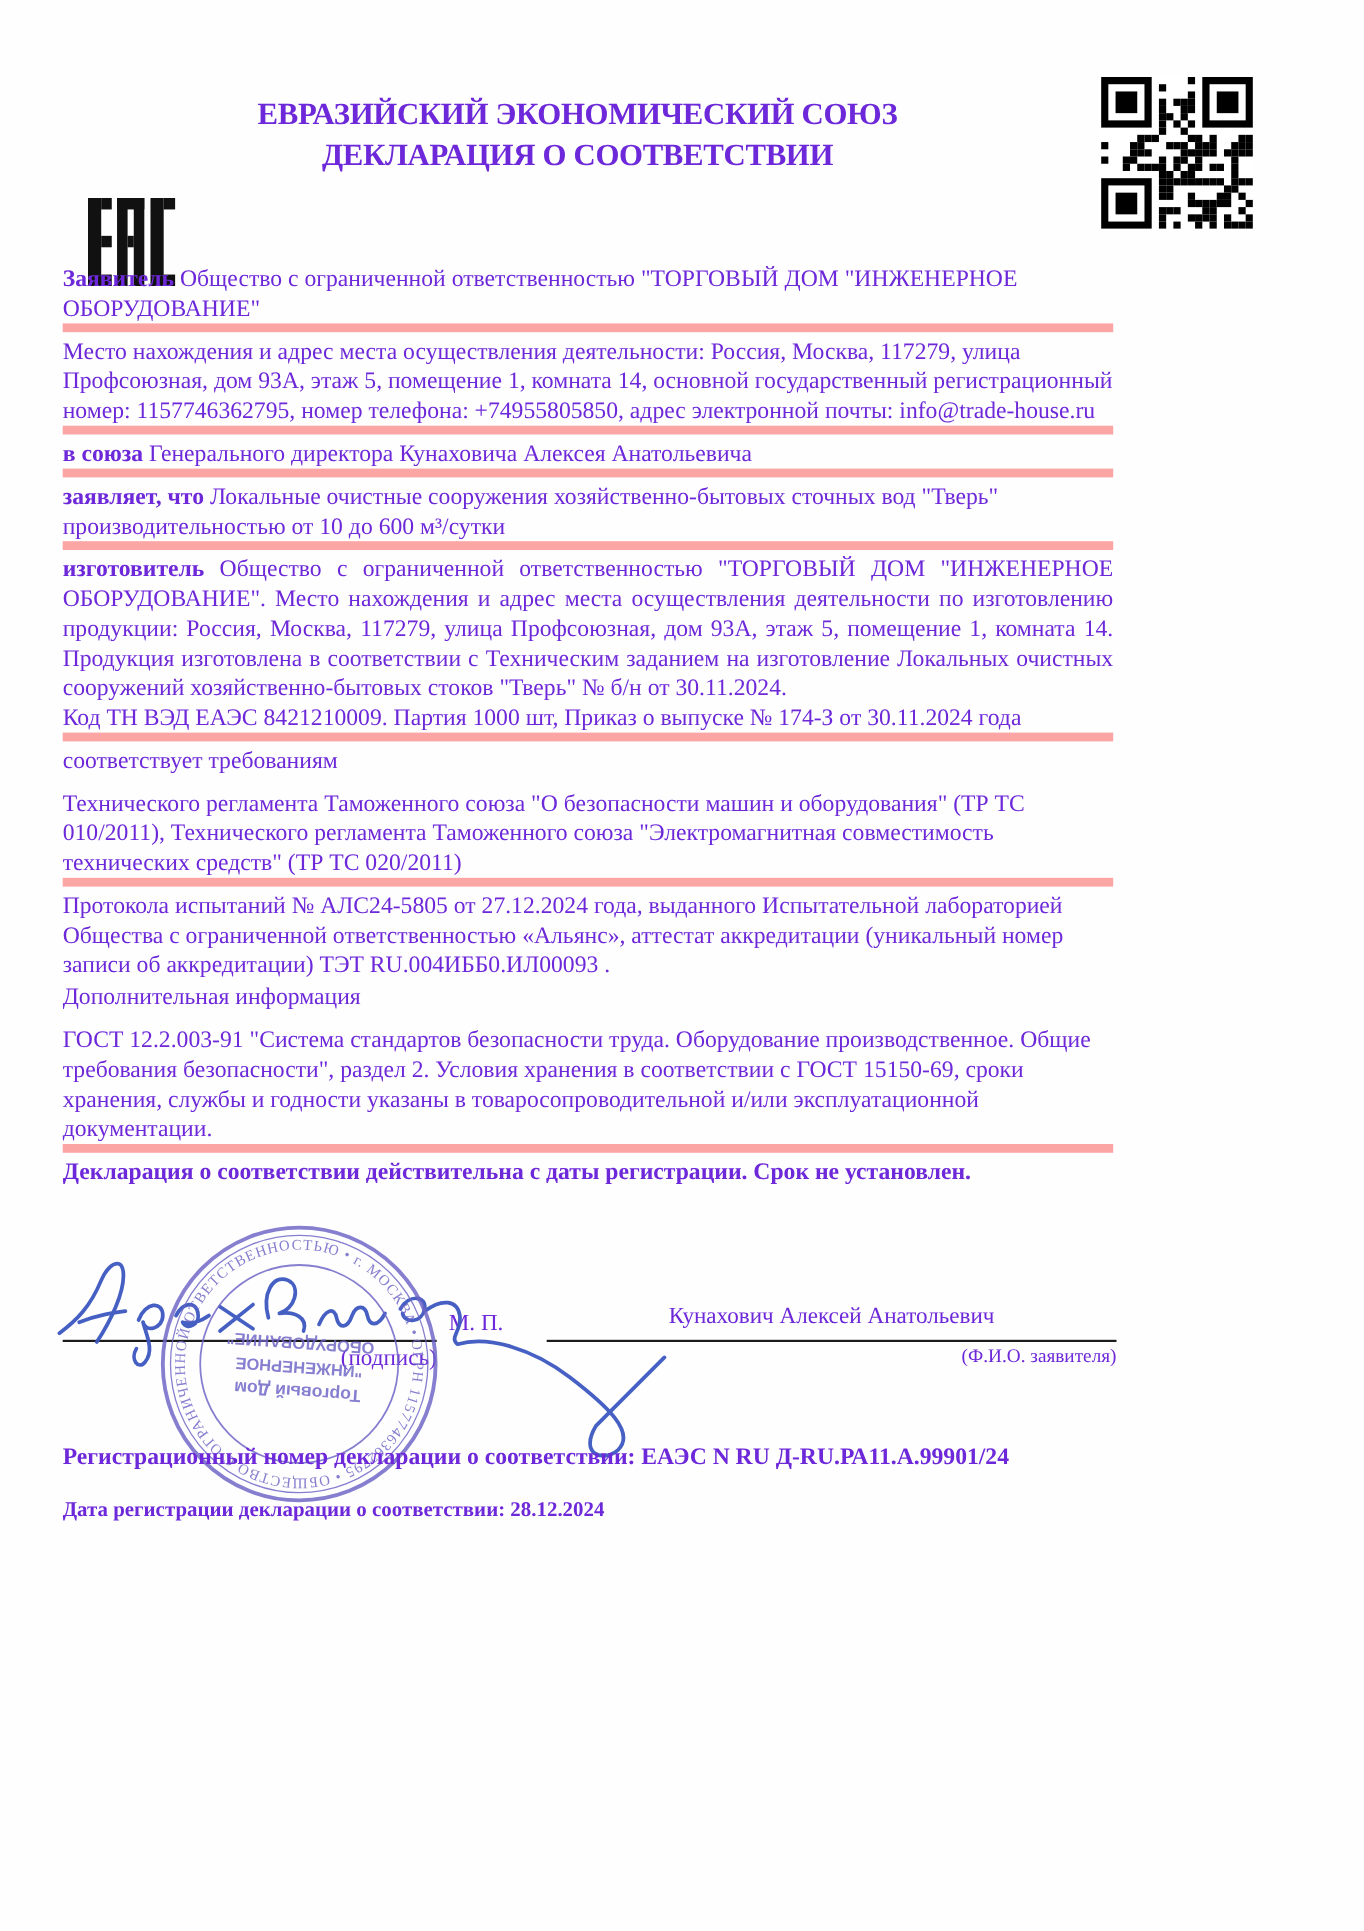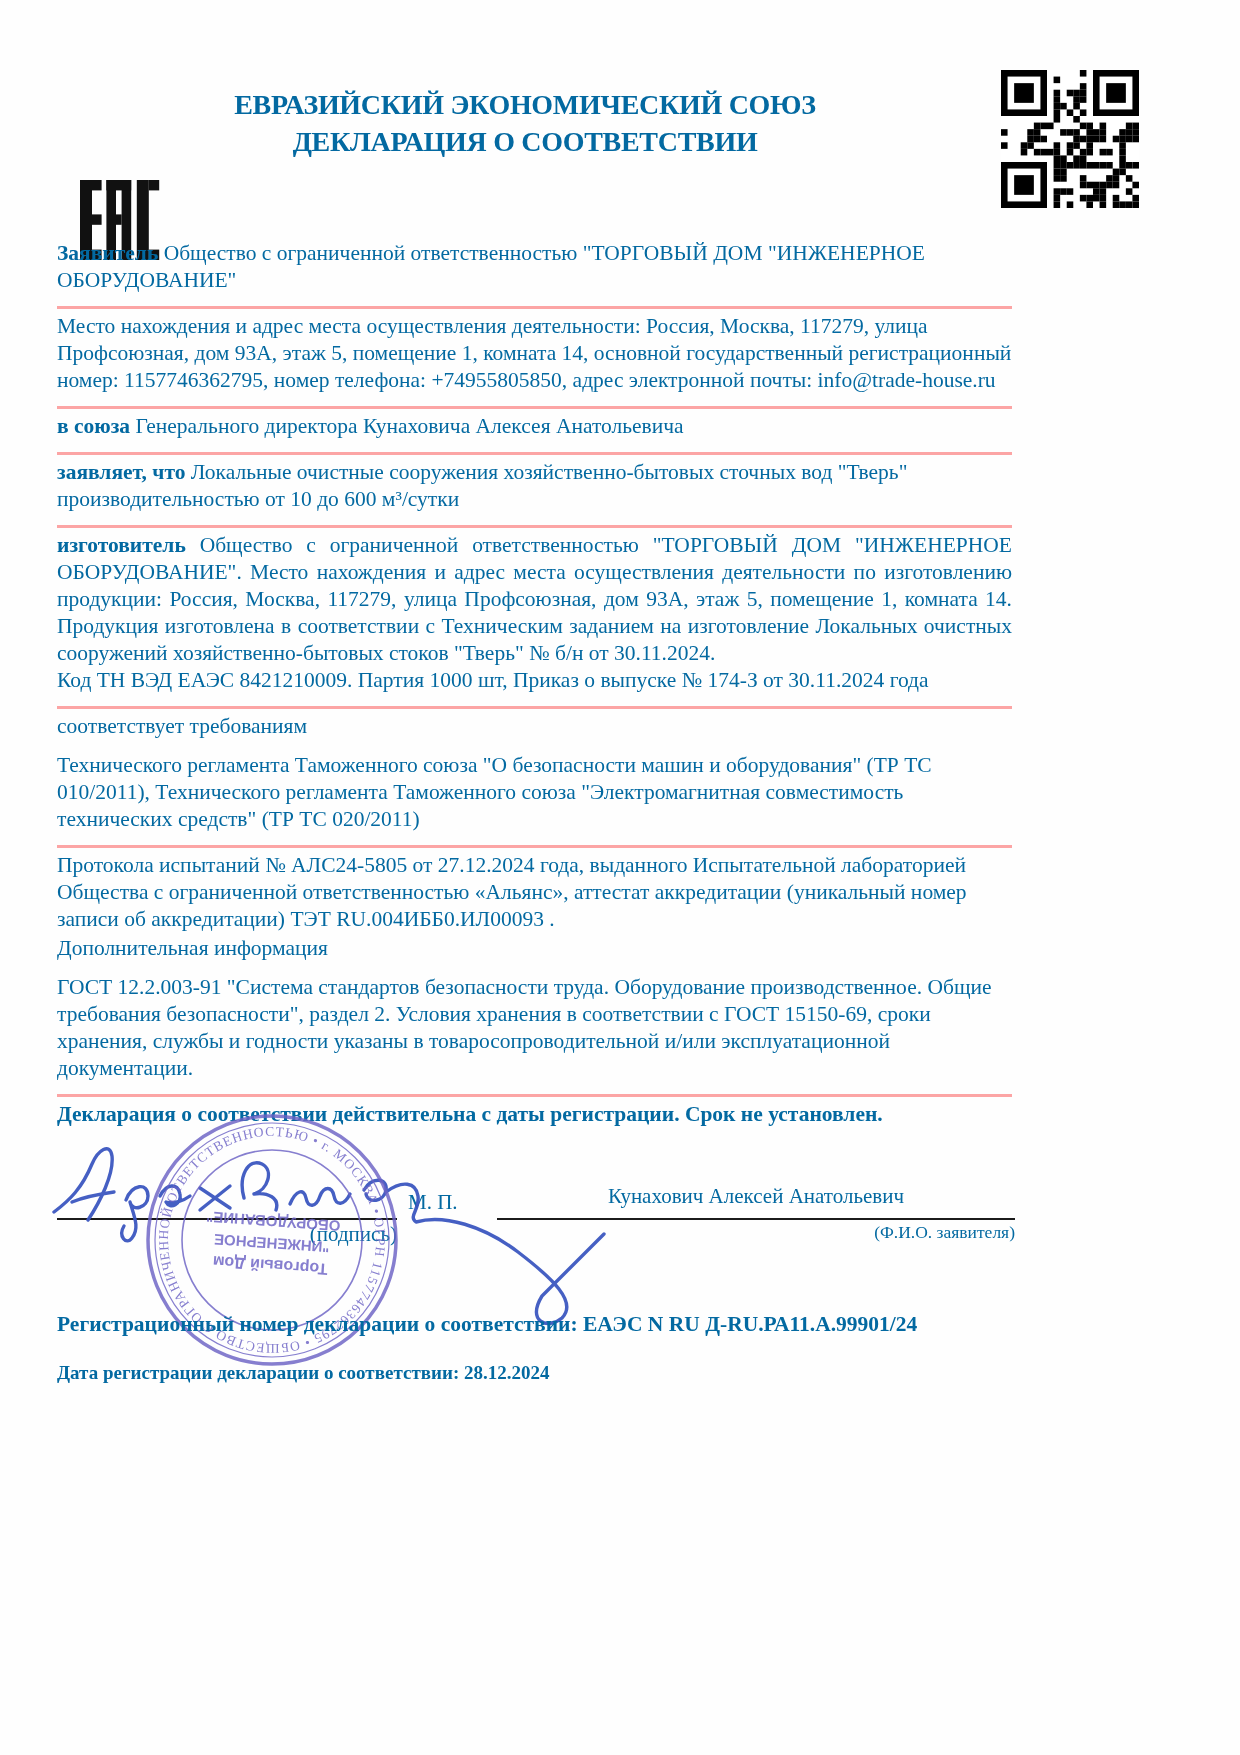--- a/index.html
+++ b/index.html
@@ -1,26 +1,26 @@
 <!DOCTYPE html>
 <html><head>
 <meta charset="utf-8">
 <style>
   html,body{margin:0;padding:0;background:#e8e8e8;}
   .page{position:relative;width:1240px;height:1755px;margin:0 auto;background:#fefefe;
-        font-family:"Liberation Serif", serif;color:#0369a1;overflow:hidden;}
+        font-family:"Liberation Serif", serif;color:#6d28d9;overflow:hidden;}
   
   .title{position:absolute;left:120px;top:86px;width:810px;text-align:center;
          font-weight:bold;font-size:28px;line-height:37px;letter-spacing:-0.3px;}
   .eac{position:absolute;left:80px;top:170px;width:80px;height:100px;}
   .qr{position:absolute;left:1001px;top:70px;width:138px;height:138px;}
   
   .content{position:absolute;left:57px;top:240px;width:955px;font-size:21.5px;line-height:27px;}
   .sec{margin:0;}
-  .rule{border-bottom:3px solid #fca5a5;padding-bottom:12px;margin-bottom:4px;}
+  .rule{border-bottom:8px solid #fca5a5;padding-bottom:0;margin-bottom:4px;}
   .just{text-align:justify;}
   .hd{font-weight:normal;margin:2px 0 12px 0;}
   .lbl{font-weight:bold;}
   .validity{font-weight:bold;margin-top:2px;}
   
   .sigline-left{position:absolute;left:57px;top:1218px;width:340px;border-top:2px solid #1b1b1b;}
   .sig-caption{position:absolute;left:57px;top:1222px;width:340px;text-align:right;font-size:21px;}
   .mp{position:absolute;left:408px;top:1190px;font-size:21px;}
   .sigline-right{position:absolute;left:497px;top:1218px;width:518px;border-top:2px solid #1b1b1b;}
   .fio-name{position:absolute;left:497px;top:1184px;width:518px;text-align:center;font-size:21px;}

